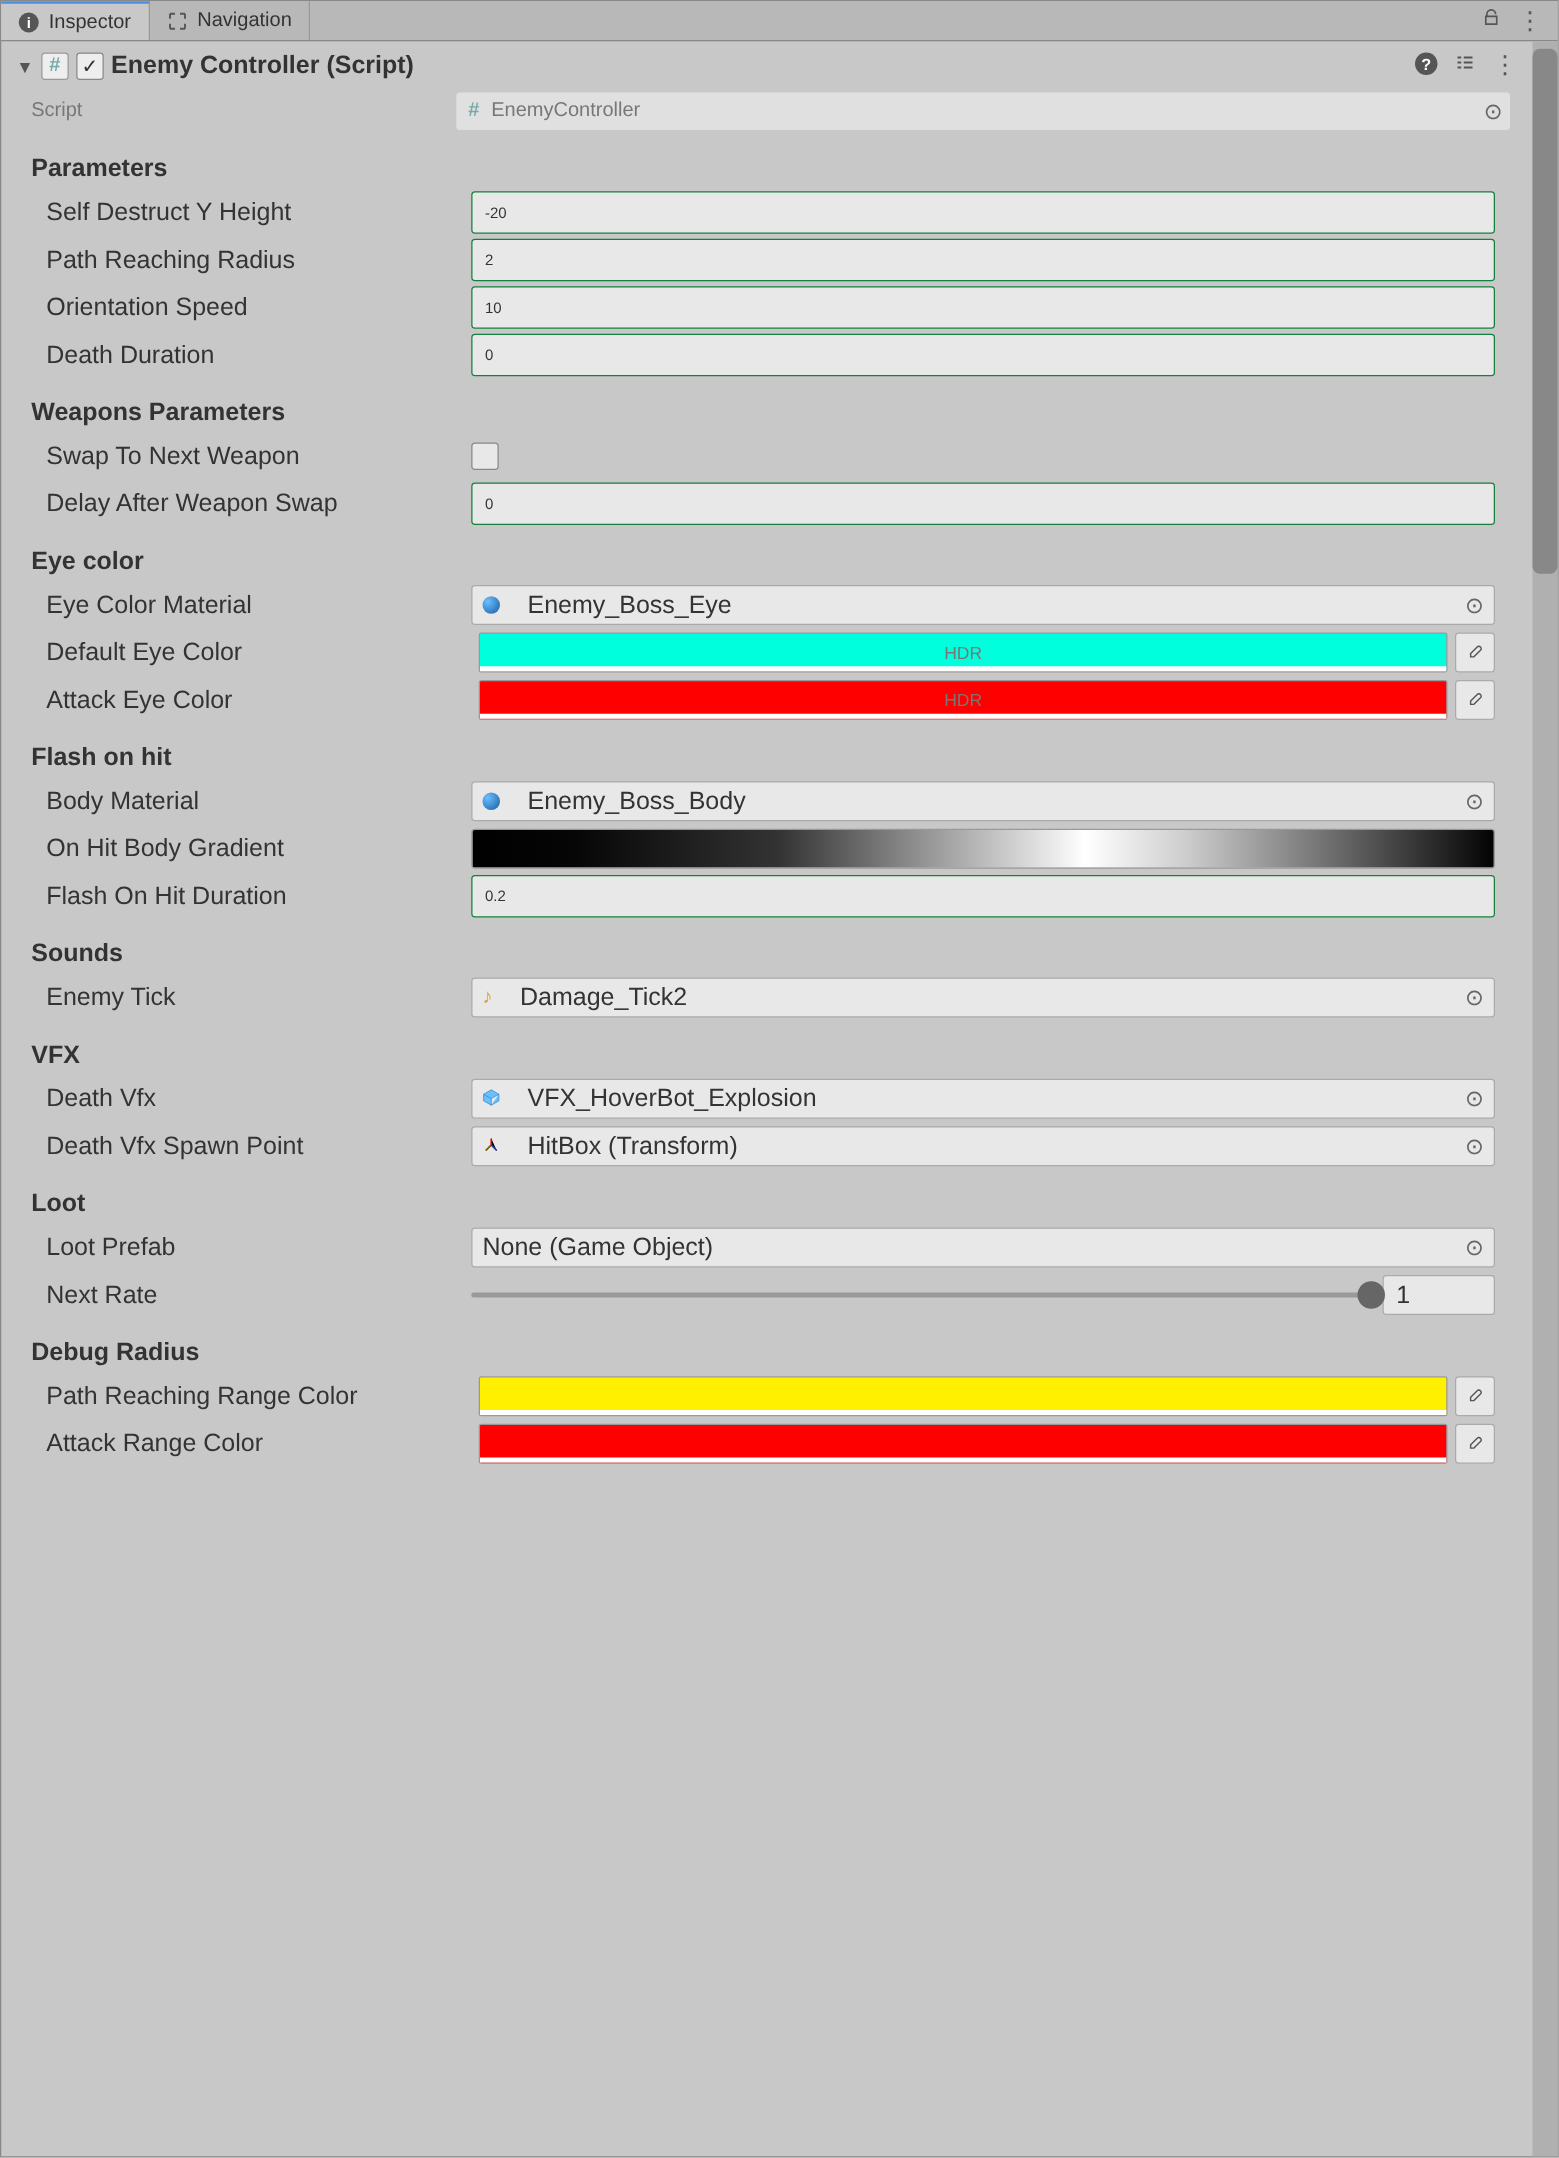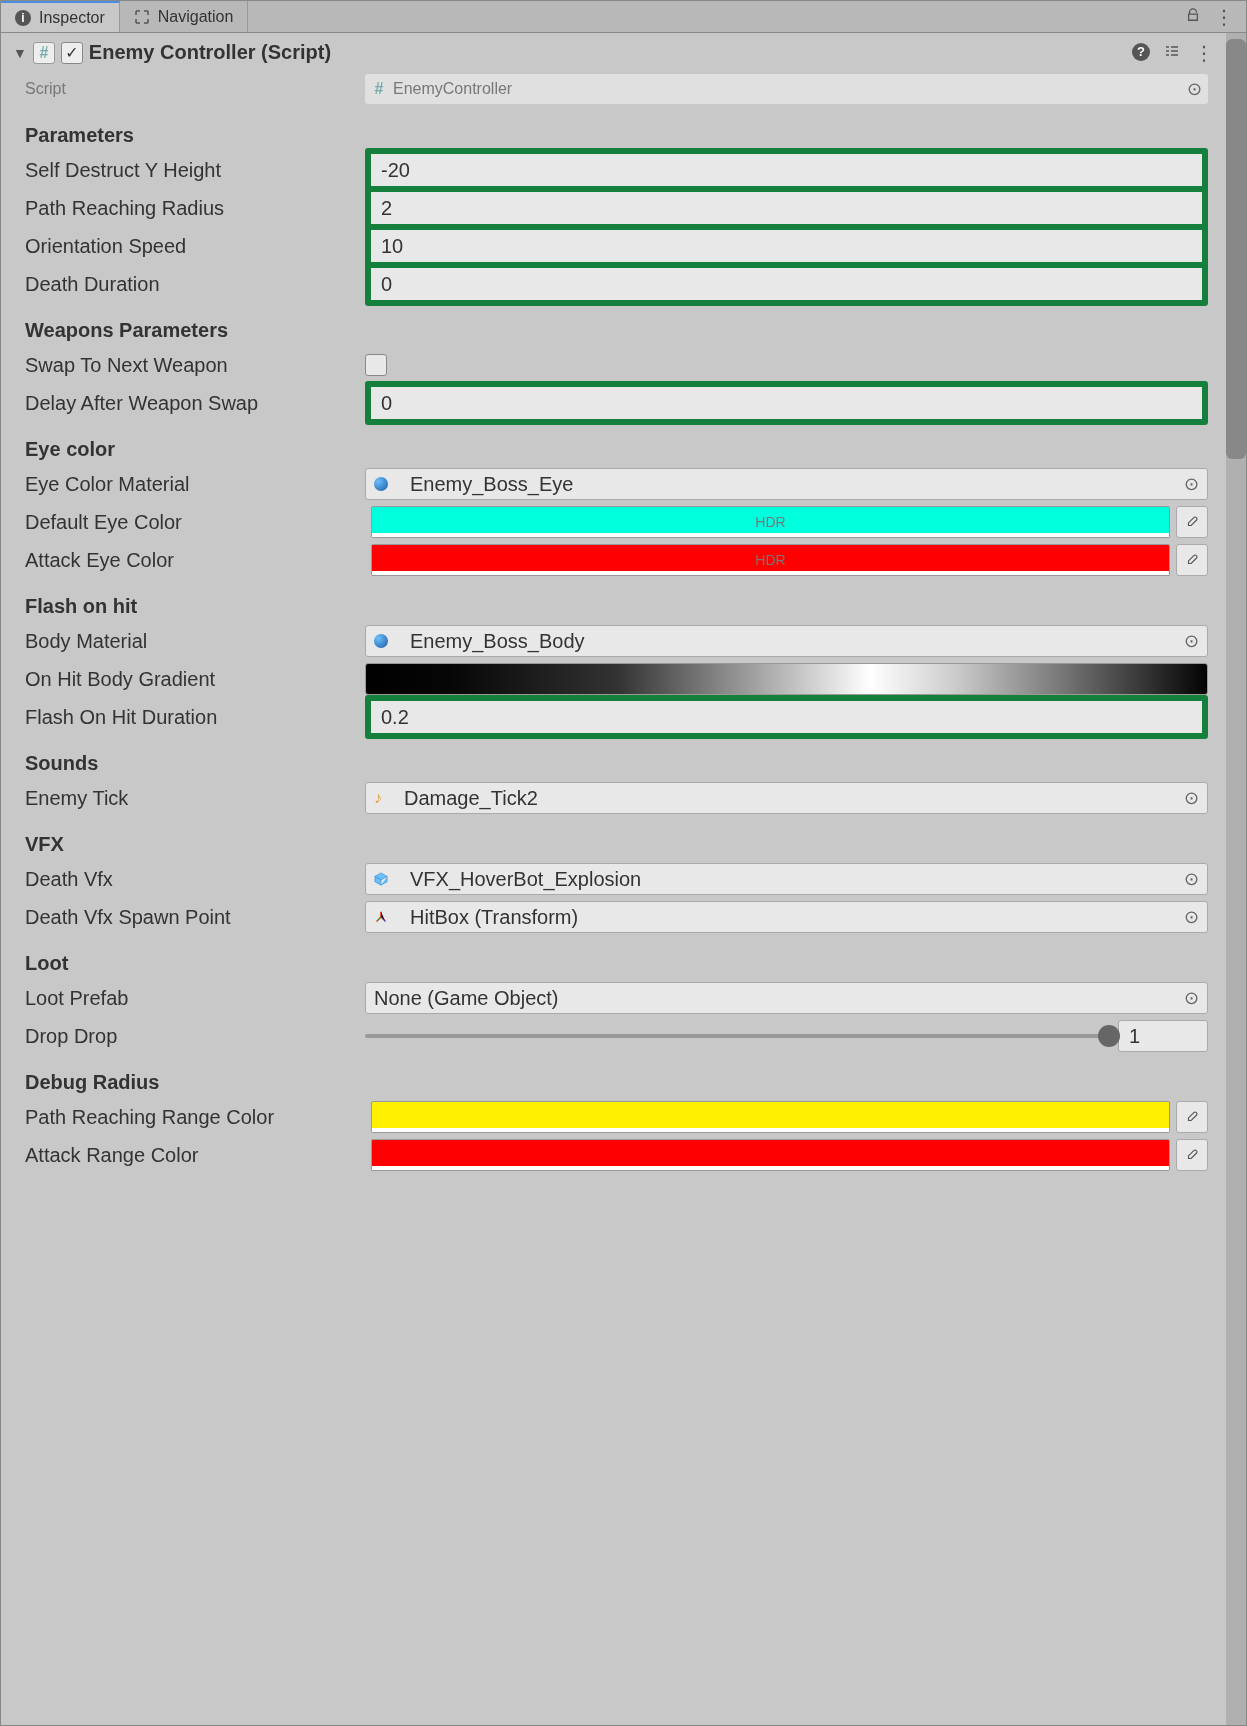--- a/index.html
+++ b/index.html
@@ -157,36 +157,36 @@
 
 
 .section-header {
   font-weight: bold;
   font-size: 20px;
   margin: 18px 12px 6px 12px;
 }
 .row {
   display: flex;
   align-items: center;
-  margin: 4px 12px;
+  margin: 4px 24px;
   height: 34px;
 }
 .row .label {
   width: 340px;
   font-size: 20px;
 }
 
 .text-input, .num-input {
   flex: 1;
   height: 32px;
   background: #e8e8e8;
-  border: 6px solid #15803d;
+  border: 1px solid #15803d;
   border-radius: 3px;
   padding: 16px 10px;
-  font-size: 20px;
+  font-size: 12px;
   display: flex;
   align-items: center;
 }
 
 .checkbox-sm {
   width: 22px;
   height: 22px;
   background: #e8e8e8;
   border: 1px solid #888;
   border-radius: 3px;
@@ -489,21 +489,21 @@
 
       <div class="section-header">Loot</div>
       <div class="row">
         <div class="label">Loot Prefab</div>
         <div class="obj-slot">
           <span>None (Game Object)</span>
           <span class="picker">⊙</span>
         </div>
       </div>
       <div class="row slider-row">
-        <div class="label">Drop Drop</div>
+        <div class="label">Next Rate</div>
         <div class="slider">
           <div class="slider-track">
               <div class="slider-handle"></div>
             </div>
         </div>
         <div class="slider-val">1</div>
       </div>
 
       <div class="section-header">Debug Radius</div>
       <div class="row color-row">

